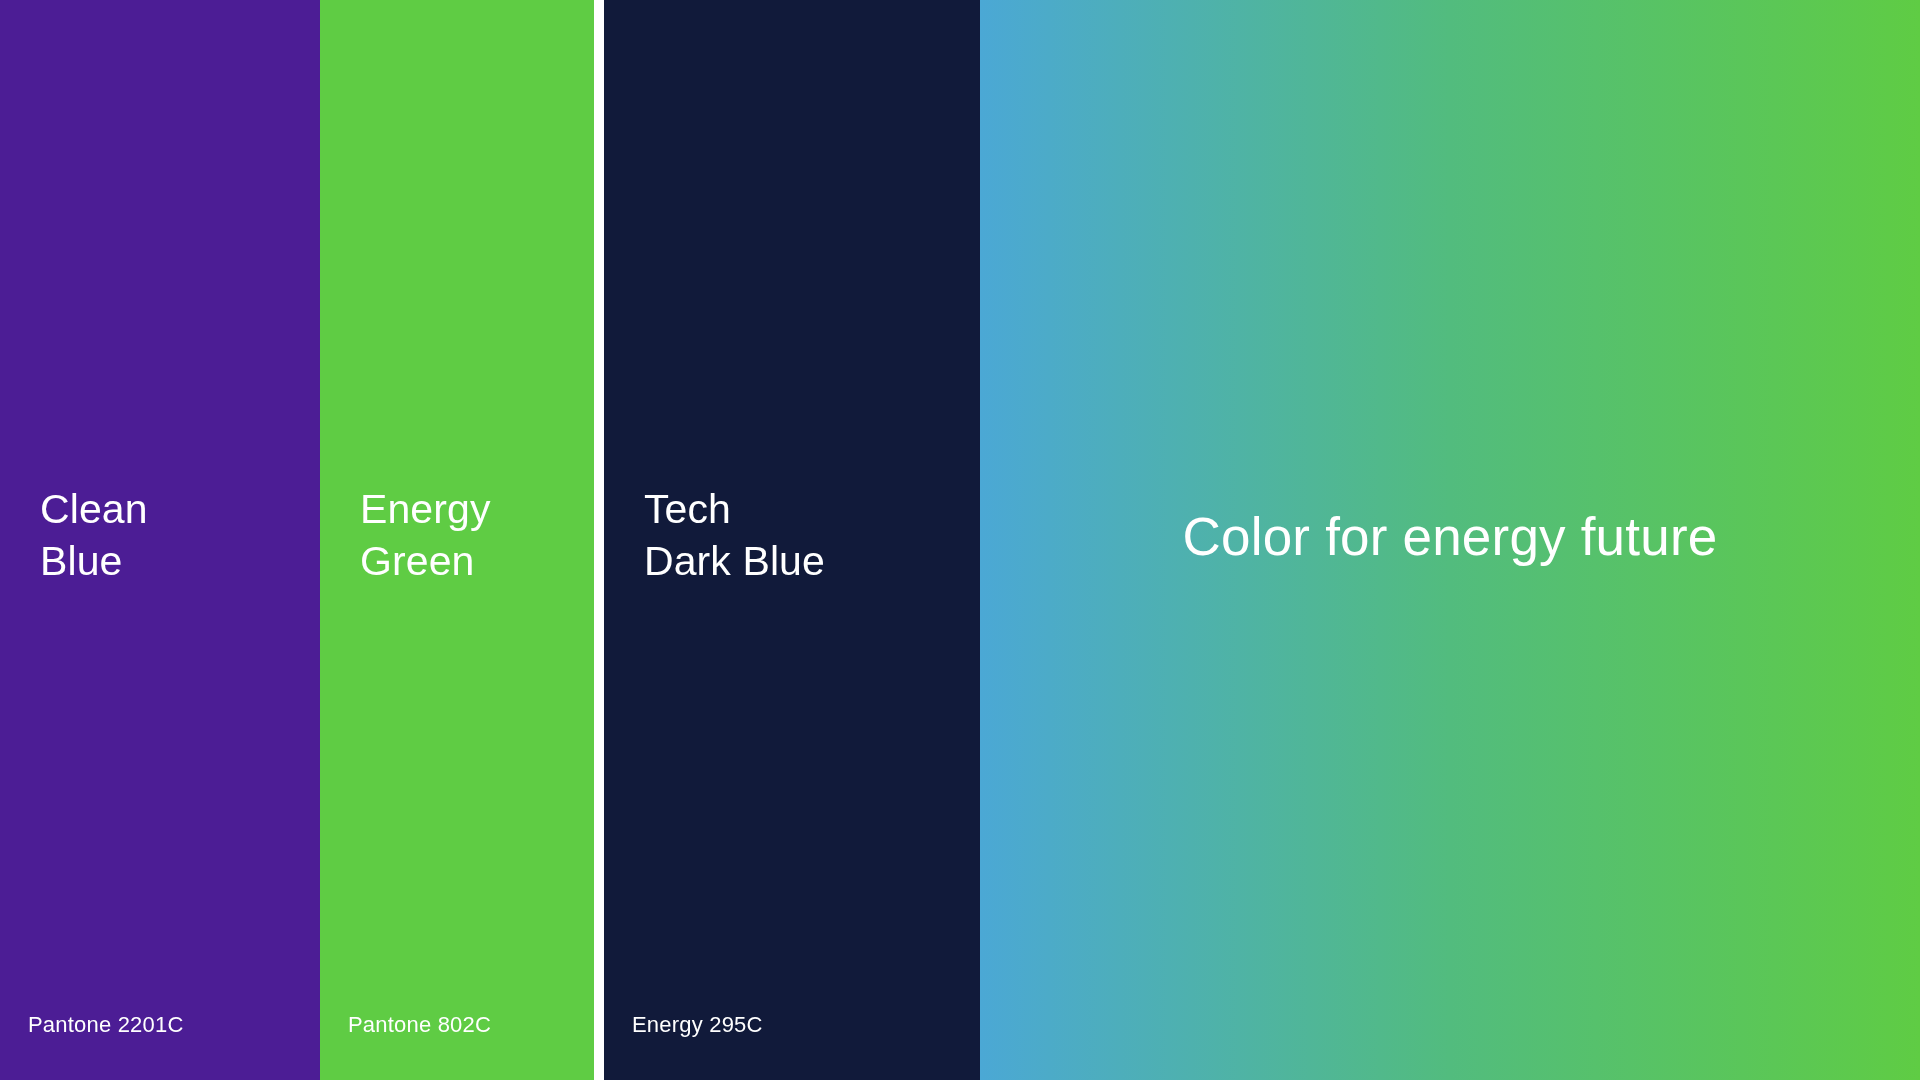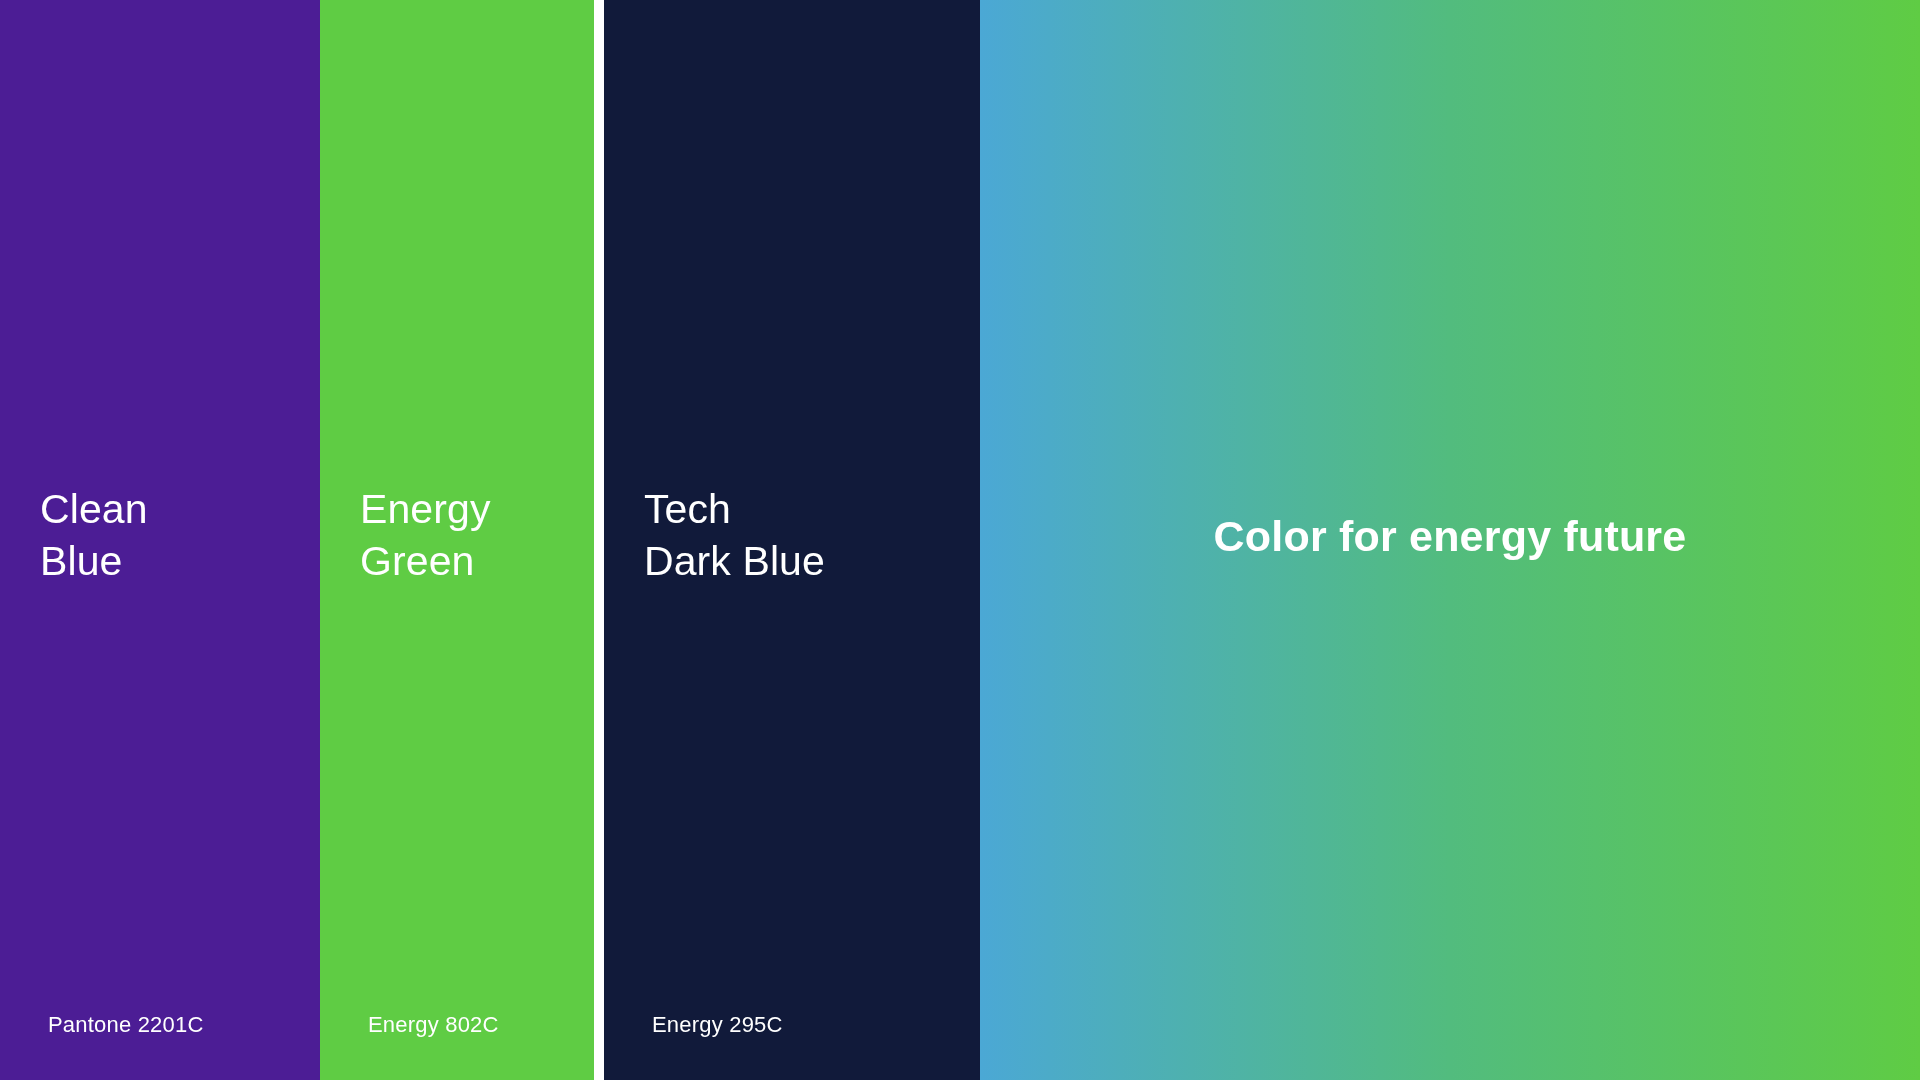--- a/index.html
+++ b/index.html
@@ -40,63 +40,63 @@
     font-size: 41px;
     font-weight: 400;
     line-height: 1.26;
     letter-spacing: 0.1px;
     white-space: pre-line;
   }
 
   
   .swatch-code {
     position: absolute;
-    left: 48px;
+    left: 28px;
     bottom: 42px;
     color: #ffffff;
     font-size: 22px;
     font-weight: 400;
     letter-spacing: 0.2px;
   }
 
   
   .gradient-panel {
     position: relative;
     flex: 1 1 auto;
     height: 100%;
     background: linear-gradient(90deg, #4BA8D5 0%, #52BC7E 50%, #5FCC44 100%);
     display: flex;
     align-items: center;
     justify-content: center;
   }
 
   .gradient-tagline {
     color: #ffffff;
-    font-size: 43px;
-    font-weight: 700;
+    font-size: 53px;
+    font-weight: 400;
     letter-spacing: 0.2px;
     margin-top: -8px;
     text-align: right;
   }
 </style>
 </head>
 <body>
 
 <div class="palette-board">
 
   <div class="swatch swatch-clean-blue">
     <div class="swatch-name">Clean
 Blue</div>
     <div class="swatch-code">Pantone 2201C</div>
   </div>
 
   <div class="swatch swatch-energy-green">
     <div class="swatch-name">Energy
 Green</div>
-    <div class="swatch-code">Energy 802C</div>
+    <div class="swatch-code">Pantone 802C</div>
   </div>
 
   <div class="swatch swatch-tech-dark-blue">
     <div class="swatch-name">Tech
 Dark Blue</div>
     <div class="swatch-code">Energy 295C</div>
   </div>
 
   <div class="gradient-panel">
     <div class="gradient-tagline">Color for energy future</div>

